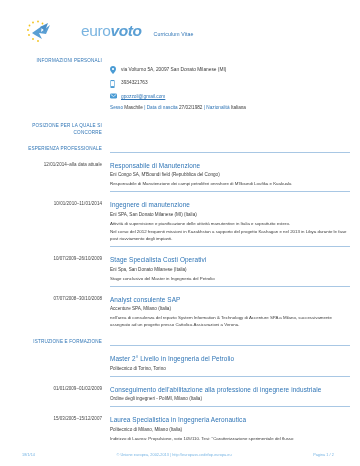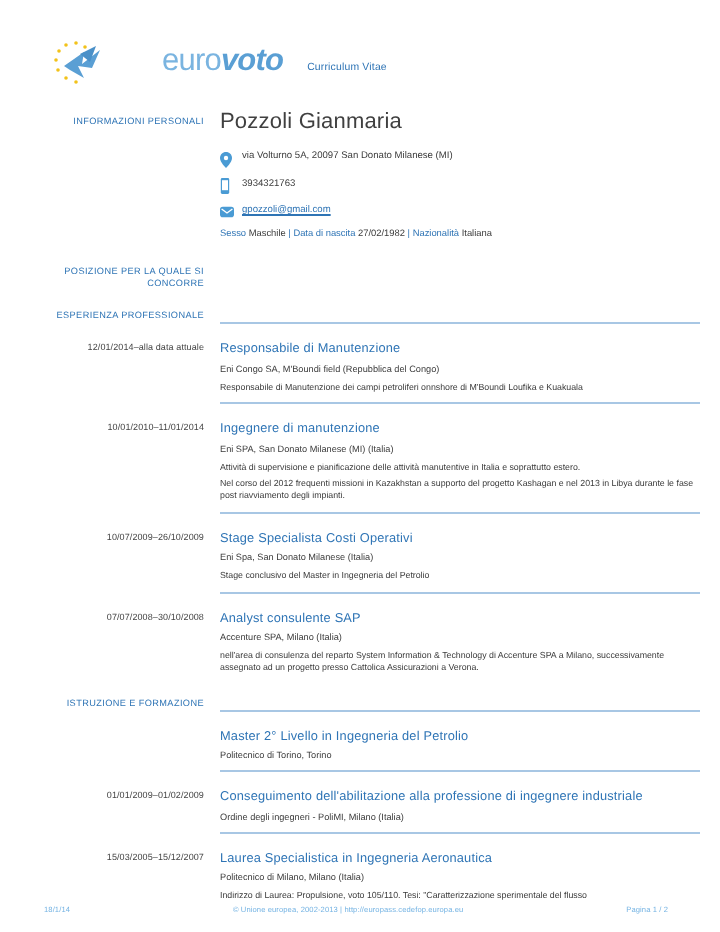--- a/index.html
+++ b/index.html
@@ -219,21 +219,20 @@
       <div class="logo-text">
         <span class="l">euro</span><span class="b">voto</span>
       </div>
     </div>
     <div class="cv-label">Curriculum Vitae</div>
   </div>
 
   <div class="row personal-row">
     <div class="col-left label-caps">INFORMAZIONI PERSONALI</div>
     <div class="col-right">
-      <div class="name">Pozzoli Gianmaria</div>
 
       <div class="contact-list">
 
         <div class="contact-line">
           <span class="contact-icon">
             <svg width="6" height="8" viewBox="0 0 6 8">
               <path d="M3 0C1.3 0 0 1.3 0 3c0 2.2 3 5 3 5s3-2.8 3-5c0-1.7-1.3-3-3-3z" fill="#4a9bd4"></path>
               <circle cx="3" cy="3" r="1.1" fill="#ffffff"></circle>
             </svg>
           </span>

